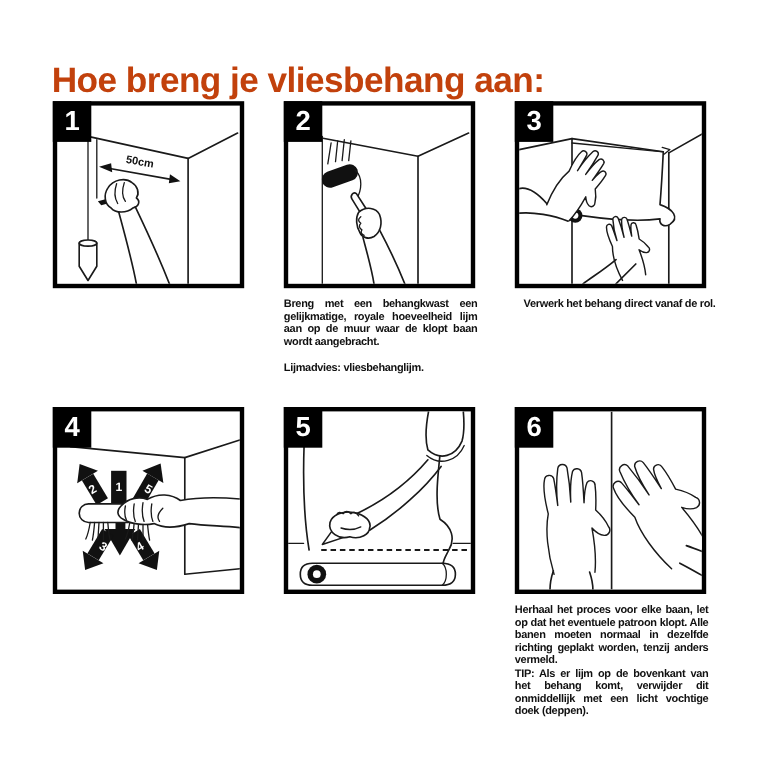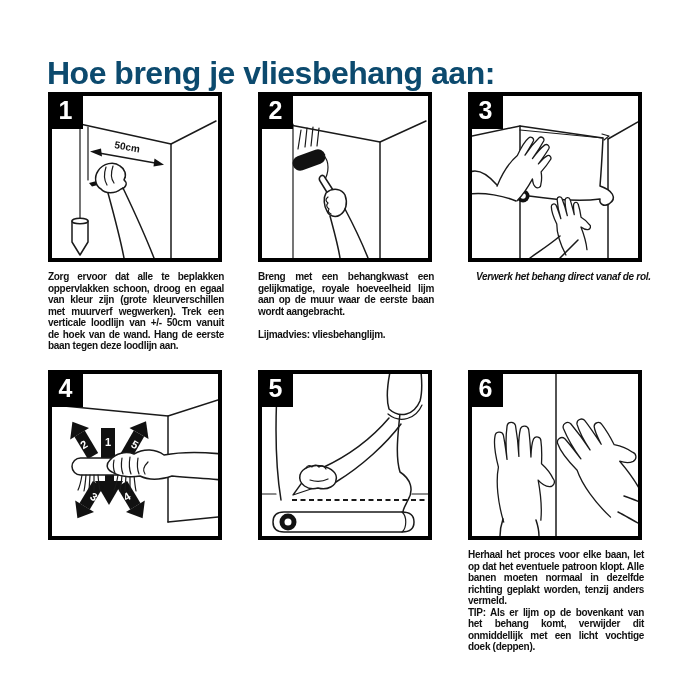--- a/index.html
+++ b/index.html
@@ -3,42 +3,42 @@
 <meta charset="utf-8">
 <style>
   html,body{margin:0;padding:0;}
   body{
     width:700px;height:700px;position:relative;background:#ffffff;
     font-family:"Liberation Sans","DejaVu Sans",sans-serif;color:#111;
     overflow:hidden;
   }
   .title{
     position:absolute;left:47px;top:34px;
-    font-size:32px;font-weight:bold;letter-spacing:-0.5px;color:#0c4a6e;
+    font-size:32px;font-weight:bold;letter-spacing:-0.5px;color:#c2410c;
     white-space:nowrap;
   }
   .cell{position:absolute;width:176px;}
   .c0{left:48px;}  .c1{left:258px;}  .c2{left:468px;}
   .r0{top:92px;}   .r1{top:370px;}
   .panel{
     width:174px;height:170px;border:4px solid #000;box-sizing:border-box;
     position:relative;background:#fff;
   }
   .badge{
     position:absolute;top:-4px;left:-4px;width:35px;height:37px;background:#000;
     color:#fff;display:flex;align-items:center;justify-content:center;
     font-size:25px;font-weight:bold;z-index:2;
   }
   .illus{position:absolute;left:0;top:0;width:166px;height:162px;display:block;}
   .caption{
     width:176px;margin-top:9px;
     font-size:10px;line-height:11.5px;font-weight:bold;letter-spacing:-0.3px;
     text-align:justify;white-space:pre-line;color:#111;
   }
-  .caption--wide{width:206px;text-align:left;margin-left:8px;font-style:italic;}
+  .caption--wide{width:206px;text-align:left;margin-left:8px;}
   
   svg .ln{fill:none;stroke:#1a1a1a;stroke-width:1.5;stroke-linecap:round;stroke-linejoin:round;}
   svg .thin{stroke-width:1.2;}
   svg .wh{fill:#ffffff;stroke:#1a1a1a;stroke-width:1.5;stroke-linejoin:round;stroke-linecap:round;}
   svg .bk{fill:#111;stroke:none;}
   svg .lbl{font-family:"Liberation Sans","DejaVu Sans",sans-serif;font-weight:bold;font-size:10px;fill:#111;}
   svg .anum{font-family:"Liberation Sans","DejaVu Sans",sans-serif;font-weight:bold;font-size:11px;fill:#fff;text-anchor:middle;}
 </style>
 </head>
 <body>
@@ -70,21 +70,20 @@
       <g>
         <polygon class="bk" points="37,87 73,77.5 74,81.5 40,90.5"></polygon>
         <path class="wh" d="M46,75 C51,67 62,65 68,70 C73,73 75,79 72,84 C76,87 74,92 69,93 C63,98 53,98 49,93 C43,90 42,81 46,75 Z"></path>
         <path class="ln thin" d="M54,71 C52,77 52,84 55,89"></path>
         <path class="ln thin" d="M61,70 C59,76 59,83 62,87"></path>
         <path class="ln" d="M56,97 C62,119 68,141 72,162"></path>
         <path class="ln" d="M71,92 C82,115 93,139 102,162"></path>
       </g>
     </svg>
   </div>
-  <p class="caption">Zorg ervoor dat alle te beplakken oppervlakken schoon, droog en egaal van kleur zijn (grote kleurverschillen met muurverf wegwerken). Trek een verticale loodlijn van +/- 50cm vanuit de hoek van de wand. Hang de eerste baan tegen deze loodlijn aan.</p>
 </div>
 
 <div class="cell c1 r0">
   <div class="panel">
     <div class="badge">2</div>
     <svg class="illus" viewBox="0 0 166 162">
       <g>
         <path class="ln" d="M28,29 L118,46 L164,25"></path>
         <path class="ln" d="M118,46 L118,162"></path>
         <path class="ln thin" d="M31,28 L31,162"></path>
@@ -103,21 +102,21 @@
       </g>
       <g>
         <path class="wh" d="M58,85 C56,82 59,78 62,80 L71,94 C73,97 69,101 66,98 Z"></path>
         <path class="wh" d="M64,97 C71,91 80,93 83,99 C86,107 84,115 78,119 C73,122 67,120 65,115 C62,110 61,102 64,97 Z"></path>
         <path class="ln thin" d="M66,101 Q62,104 66,107 M66,107 Q63,110 67,113 M67,113 Q65,116 69,118"></path>
         <path class="ln" d="M68,120 C72,135 76,149 78,162"></path>
         <path class="ln" d="M83,113 C92,130 100,147 106,162"></path>
       </g>
     </svg>
   </div>
-  <p class="caption">Breng met een behangkwast een gelijkmatige, royale hoeveelheid lijm aan op de muur waar de eerste baan wordt aangebracht.
+  <p class="caption">Breng met een behangkwast een gelijkmatige, royale hoeveelheid lijm aan op de muur waar de klopt baan wordt aangebracht.
 
 Lijmadvies: vliesbehanglijm.</p>
 </div>
 
 <div class="cell c2 r0">
   <div class="panel">
     <div class="badge">3</div>
     <svg class="illus" viewBox="0 0 166 162">
       <defs>
         <path id="hand" d="M-16,46 C-20,30 -21,12 -18,0 C-20,-10 -21,-20 -19.5,-26 A3.6,3.6 0 0 1 -12.5,-26.5 C-11.5,-20 -11,-12 -10.5,-6 C-11,-14 -10.5,-26 -9,-34 A3.6,3.6 0 0 1 -2,-34 C-1,-26 -0.5,-16 -0.5,-8 C-0.5,-16 0.5,-26 2,-31 A3.6,3.6 0 0 1 8.8,-30 C9.5,-23 9.5,-14 9.5,-7 C10,-13 11,-19 12.5,-22 A3.3,3.3 0 0 1 18.5,-20 C19,-14 18.5,-6 18,-1 C21,2 25,7 27,12 A4,4 0 0 1 23.5,18.5 C19.5,18 16.5,15 14.5,12.5 C16,24 16.5,36 15,46" fill="#ffffff" stroke="#1a1a1a" stroke-width="1.3" stroke-linecap="round" stroke-linejoin="round" vector-effect="non-scaling-stroke"></path>

